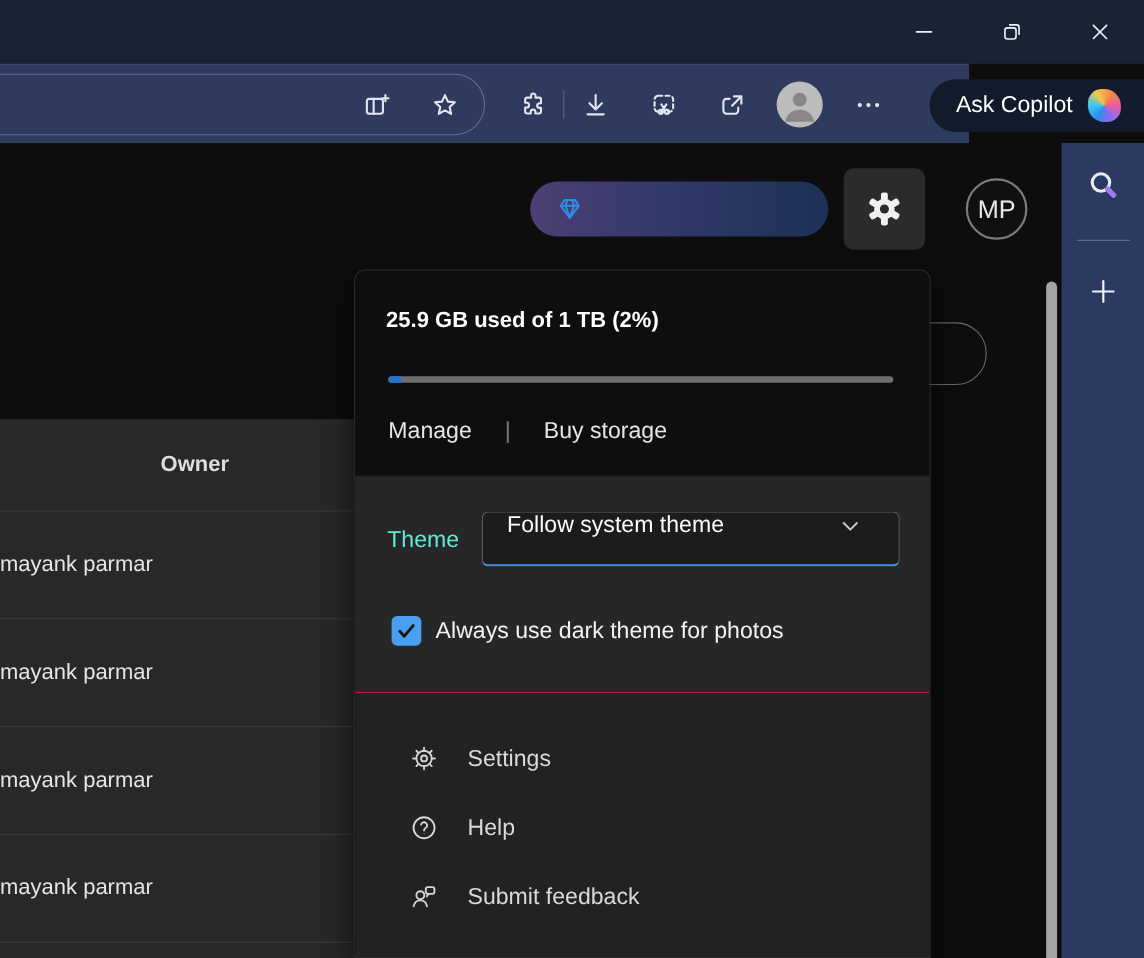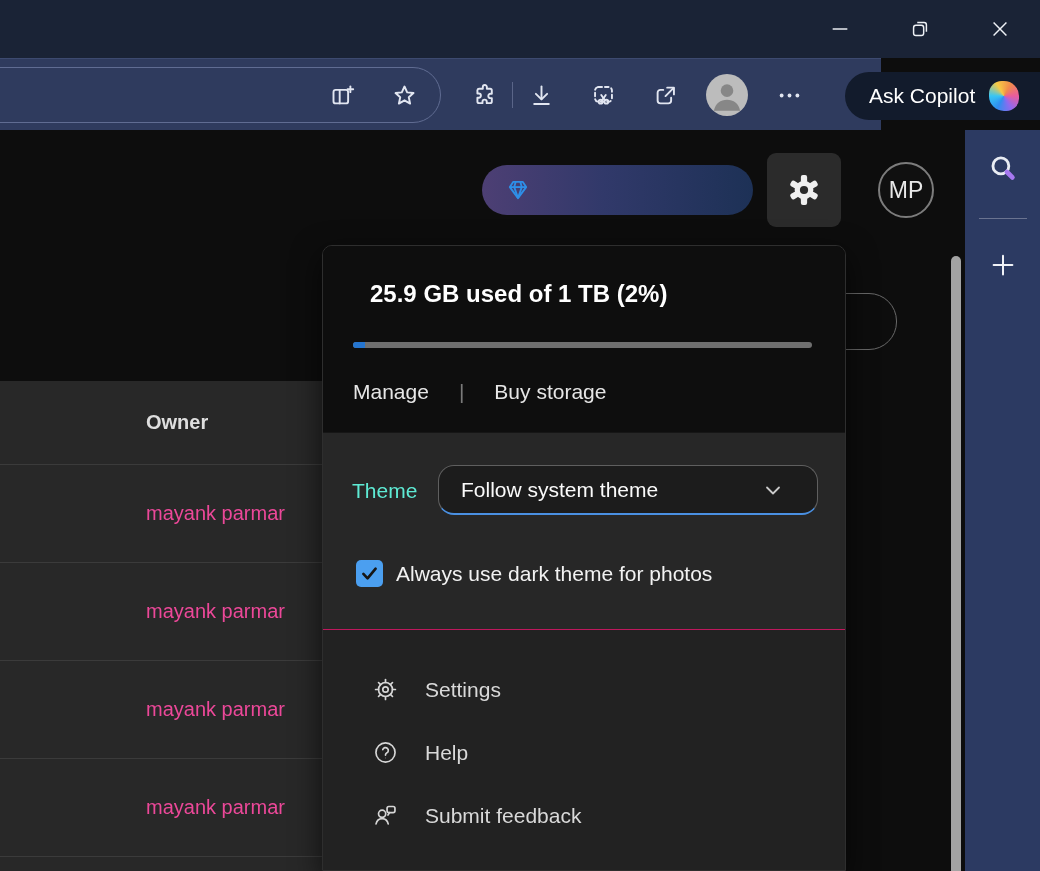--- a/index.html
+++ b/index.html
@@ -33,34 +33,34 @@
     background:linear-gradient(90deg,#4d3f74 0%,#31396a 45%,#1d3156 100%); display:flex; align-items:center; gap:14px; padding:0 22px; cursor:pointer; }
   .get-storage span { color:#f2f2f2; font-size:21px; }
   .gear-btn { position:absolute; left:767px; top:23px; width:74px; height:74px; border-radius:9px; background:#2b2b2b; border:none; display:flex; align-items:center; justify-content:center; cursor:pointer; }
   .mp-avatar { position:absolute; left:878px; top:32px; width:56px; height:56px; border-radius:50%; border:2px solid #7c7c7c; background:#101010; color:#e8e8e8; font-size:23px; display:flex; align-items:center; justify-content:center; cursor:pointer; }
 
   .search-remnant { position:absolute; left:780px; top:163px; width:117px; height:57px; border:1px solid #686868; border-radius:28px; z-index:1; }
 
   
   .table { position:absolute; left:0; top:251px; width:322px; height:490px; background:#282828; z-index:2; }
   .t-head { height:84px; border-bottom:1px solid #3b3b3b; display:flex; align-items:center; padding-left:146px; color:#dedede; font-size:20px; font-weight:700; }
-  .t-row { height:98px; border-bottom:1px solid #3b3b3b; display:flex; align-items:center; padding-left:146px; color:#ec4899; font-size:20px; cursor:pointer; }
+  .t-row { height:98px; border-bottom:1px solid #3b3b3b; display:flex; align-items:center; color:#e5e5e5; font-size:20px; cursor:pointer; }
 
   
   .panel { position:absolute; left:322px; top:115px; width:524px; height:626px; z-index:5; border-radius:10px 10px 0 0; overflow:hidden; border:1px solid #2e2e2e; box-shadow:0 10px 30px rgba(0,0,0,.65); }
   .p-storage { height:186px; background:#0e0e0e; position:relative; }
-  .p-title { position:absolute; left:28px; top:34px; color:#fff; font-size:24px; font-weight:700;margin-left:19px; }
+  .p-title { position:absolute; left:28px; top:34px; color:#fff; font-size:20px; font-weight:700; }
   .p-track { position:absolute; left:30px; top:96px; width:459px; height:6px; border-radius:3px; background:#6f6f6f; }
   .p-fill { height:6px; border-radius:3px 0 0 3px; background:#2575cf; width:2.6%; }
   .p-links { position:absolute; left:30px; top:134px; display:flex; align-items:center; gap:30px; font-size:21px; }
   .p-link { color:#e6e6e6; cursor:pointer; }
   .p-pipe { color:#7a7a7a; }
   .p-theme { height:197px; background:#272727; position:relative; border-top:1px solid #161616; }
   .theme-label { position:absolute; left:29px; top:46px; color:#5eead4; font-size:21px; }
-  .dropdown { position:absolute; left:115px; top:32px; width:380px; height:50px; background:#1c1c1c; border:1px solid #5f5f5f; border-bottom:2px solid #4a90e2; border-radius:16px; display:flex; align-items:center; justify-content:space-between; padding:0 32px 0 22px; cursor:pointer; }
+  .dropdown { position:absolute; left:115px; top:32px; width:380px; height:50px; background:#1c1c1c; border:1px solid #5f5f5f; border-bottom:2px solid #4a90e2; border-radius:6px; display:flex; align-items:flex-start; justify-content:space-between; padding:0 32px 0 22px; cursor:pointer; }
   .dropdown span { color:#fafafa; font-size:21px; }
   .checkrow { position:absolute; left:33px; top:127px; display:flex; align-items:center; gap:13px; cursor:pointer; }
   .checkbox { width:27px; height:27px; border-radius:5px; background:#4b9ff0; display:flex; align-items:center; justify-content:center; }
   .checklabel { color:#f2f2f2; font-size:21px; }
   .p-menu { height:243px; background:#222; border-top:1px solid #be185d; position:relative; padding-top:28px; }
   .menu-item { height:63px; display:flex; align-items:center; gap:26px; padding-left:49px; cursor:pointer; }
   .menu-item svg { stroke:#d6d6d6; stroke-width:1.5; fill:none; stroke-linecap:round; stroke-linejoin:round; flex:0 0 auto; }
   .menu-item span { color:#d9d9d9; font-size:21px; }
 
   .scrollbar { position:absolute; left:951px; top:126px; width:10px; height:640px; border-radius:5px; background:#a3a3a3; z-index:6; cursor:pointer; }

